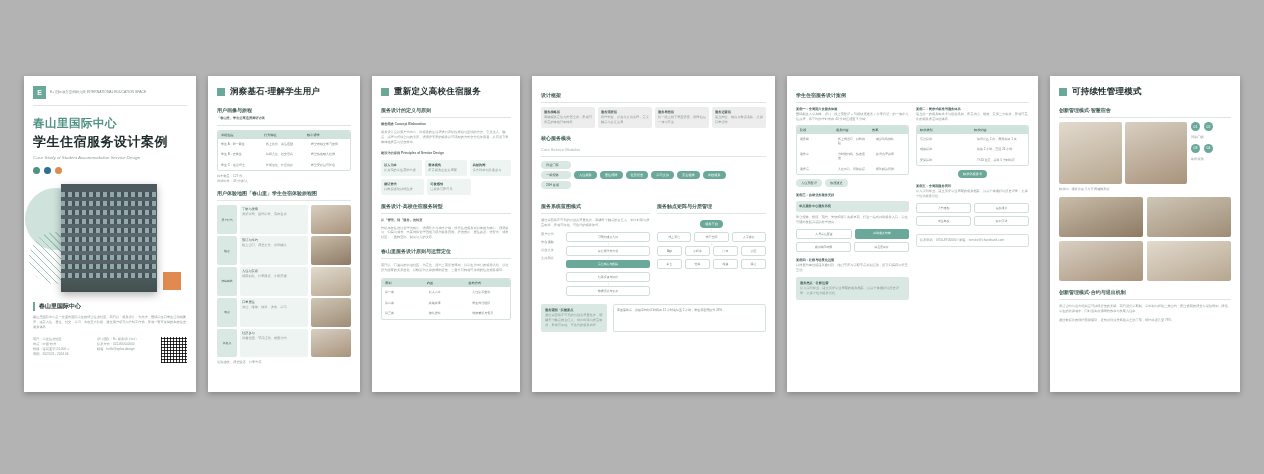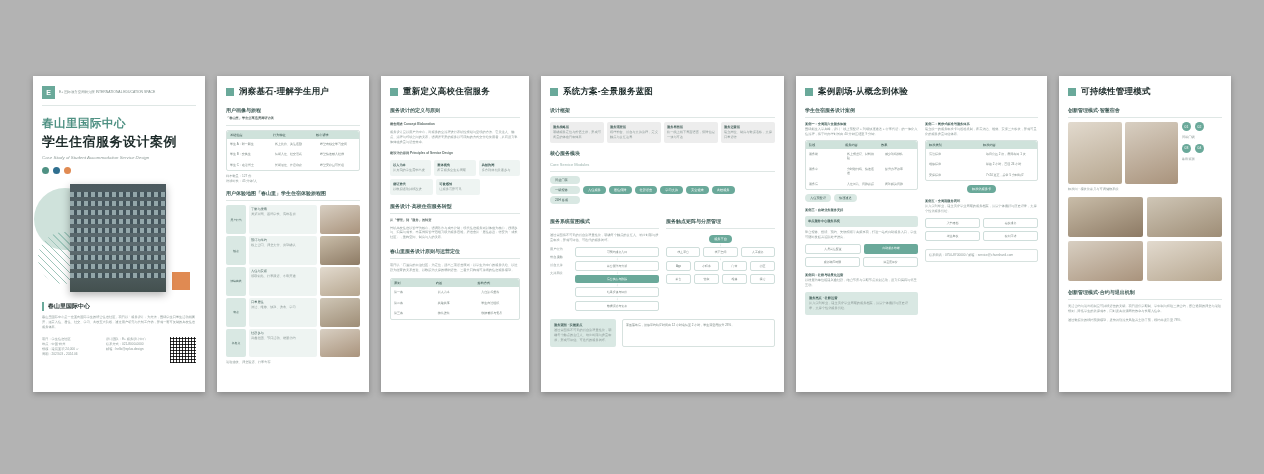--- a/index.html
+++ b/index.html
@@ -26,21 +26,21 @@
     box-sizing:border-box;
     box-shadow:0 2px 6px rgba(0,0,0,.25);
     overflow:hidden;
     position:relative;
   }
   .page.p1{width:172px;height:316px;}
   .page.p2{width:148px;height:316px;}
   .page.p3{width:152px;height:316px;}
   .page.p4{width:243px;height:316px;}
   .page.p5{width:251px;height:316px;}
-  .page.p6{width:172px;height:316px;}
+  .page.p6{width:190px;height:316px;}
 
   
   .pad{padding:10px 9px;box-sizing:border-box;height:100%;}
   .ttl{display:flex;align-items:center;gap:5px;margin-bottom:9px;}
   .ttl .mk{width:8px;height:8px;background:#6aa99a;flex:none;}
   .ttl .tx{font-size:8.5px;font-weight:bold;color:#1d2b2a;letter-spacing:.2px;}
   .sub{font-size:5px;color:#3f5b56;font-weight:bold;margin:6px 0 3px;}
   .sub.en{color:#9bb3ad;font-weight:normal;font-size:4px;}
   .line{height:1px;background:#dfe7e5;margin:4px 0;}
   .tiny{font-size:3.2px;color:#8a9795;line-height:1.55;}
@@ -308,24 +308,20 @@
             <div class="col cell">第三条</div>
             <div class="col cell">持续进化</div>
             <div class="col cell">数据看板与复盘</div>
           </div>
       </div>
     </div>
   </div>
 
   <div class="page p4">
     <div class="pad">
-      <div class="ttl">
-        <div class="mk"></div>
-        <div class="tx">系统方案-全景服务蓝图</div>
-      </div>
 
       <div class="sub">设计框架</div>
       <div class="line"></div>
       <div class="row">
         <div class="col grayband" style="padding:3px">
             <div class="tiny" style="color:#3f5b56;font-weight:bold">服务战略层</div>
             <div class="tiny">明确服务定位与价值主张，形成可衡量的体验目标体系</div>
           </div>
         <div class="col grayband" style="padding:3px">
             <div class="tiny" style="color:#3f5b56;font-weight:bold">服务流程层</div>
@@ -422,24 +418,20 @@
         </div>
         <div style="flex:1" class="box">
           <div class="cell">蓝图落地后，报修平均响应时间由 12 小时缩短至 2 小时，学生满意度提升 23%。</div>
         </div>
       </div>
     </div>
   </div>
 
   <div class="page p5">
     <div class="pad">
-      <div class="ttl">
-        <div class="mk"></div>
-        <div class="tx">案例剧场-从概念到体验</div>
-      </div>
       <div class="sub">学生住宿服务设计案例</div>
       <div class="line"></div>
 
       <div style="display:flex;gap:7px">
 
         <div style="flex:1">
           <div class="tiny" style="color:#3f5b56;font-weight:bold">案例一：全周期入住服务体验</div>
           <div class="tiny">围绕新生入学高峰，设计「线上预登记 + 到场快速通道 + 行李代运」的一体化入住流程，将平均办理时长由 40 分钟压缩至 9 分钟。</div>
           <div class="box" style="margin-top:3px">
             <div class="row hdr">

